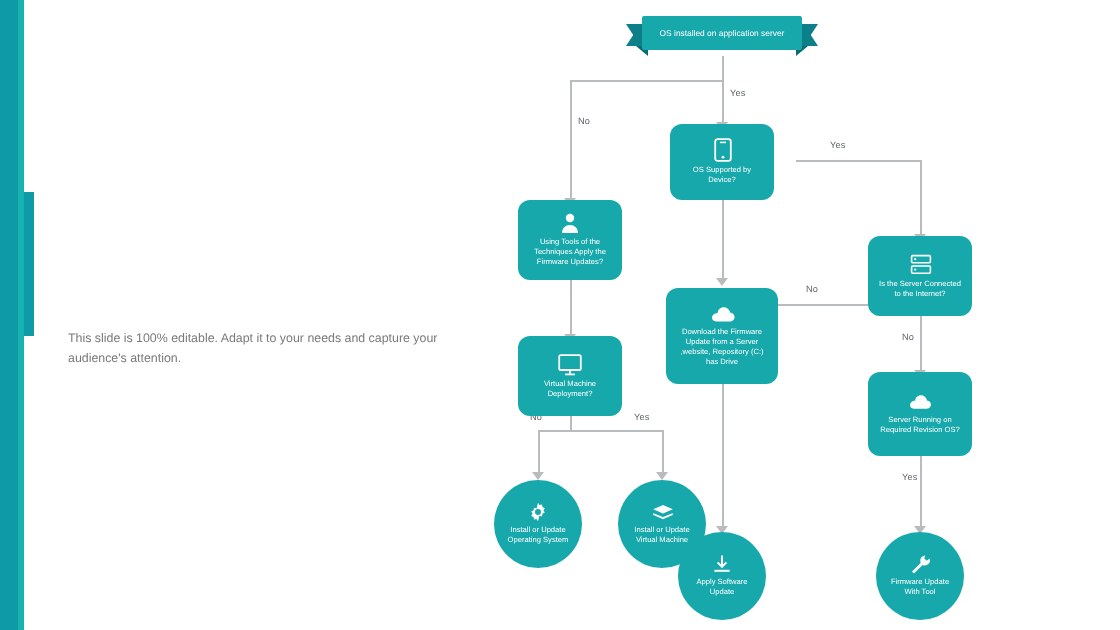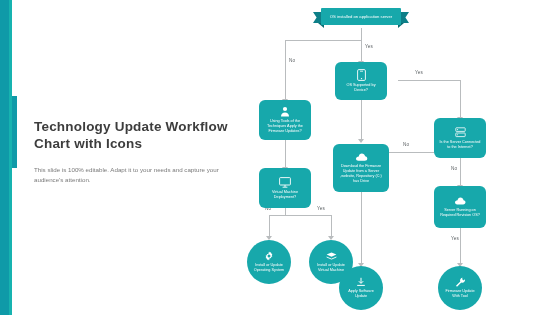--- a/index.html
+++ b/index.html
@@ -49,21 +49,20 @@
 </style>
 </head>
 <body>
 
 <div id="slide">
 
   <div class="accent-left"></div>
   <div class="accent-left2"></div>
   <div class="accent-band"></div>
 
-  <div class="title">Technology Update Workflow Chart with Icons</div>
   <div class="subtitle">This slide is 100% editable. Adapt it to your needs and capture your audience's attention.</div>
 
   <div class="diagram">
 
     <div class="ln lnv" style="left:106px;top:28px;height:12px;"></div>
     <div class="ln lnh" style="left:30px;top:40px;width:76px;"></div>
     <div class="ln lnv" style="left:106px;top:40px;height:22px;"></div>
     <div class="arrow arr-down" style="left:103px;top:61px;"></div>
     <div class="ln lnv" style="left:30px;top:40px;height:60px;"></div>
     <div class="arrow arr-down" style="left:27px;top:99px;"></div>

